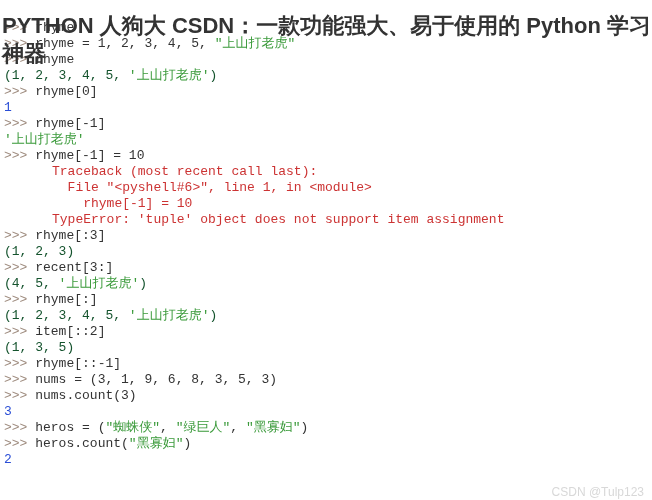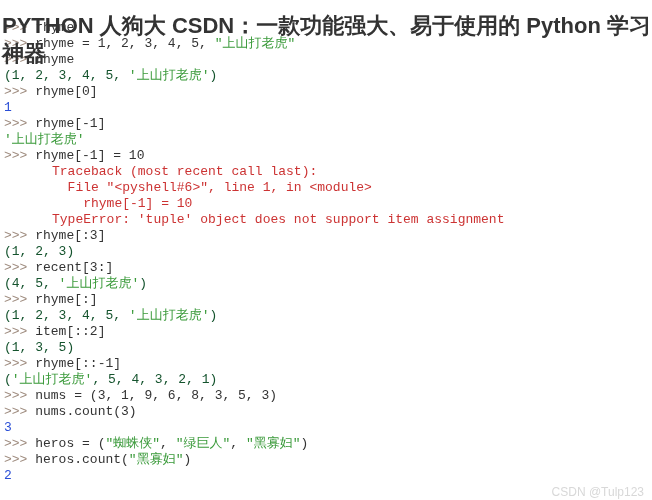--- a/index.html
+++ b/index.html
@@ -74,21 +74,20 @@
     <div class="line"><span class="err">TypeError: 'tuple' object does not support item assignment</span></div>
     <div class="line"><span class="prompt">&gt;&gt;&gt; </span><span class="code">rhyme[:3]</span></div>
     <div class="line"><span class="out-blue">(1, 2, 3)</span></div>
     <div class="line"><span class="prompt">&gt;&gt;&gt; </span><span class="code">recent[3:]</span></div>
     <div class="line"><span class="out-blue">(4, 5, </span><span class="str-sq">'上山打老虎'</span><span class="out-blue">)</span></div>
     <div class="line"><span class="prompt">&gt;&gt;&gt; </span><span class="code">rhyme[:]</span></div>
     <div class="line"><span class="out-blue">(1, 2, 3, 4, 5, </span><span class="str-sq">'上山打老虎'</span><span class="out-blue">)</span></div>
     <div class="line"><span class="prompt">&gt;&gt;&gt; </span><span class="code">item[::2]</span></div>
     <div class="line"><span class="out-blue">(1, 3, 5)</span></div>
     <div class="line"><span class="prompt">&gt;&gt;&gt; </span><span class="code">rhyme[::-1]</span></div>
-    <div class="line"><span class="out-blue">(</span><span class="str-sq">'上山打老虎'</span><span class="out-blue">, 5, 4, 3, 2, 1)</span></div>
     <div class="line"><span class="prompt">&gt;&gt;&gt; </span><span class="code">nums = (3, 1, 9, 6, 8, 3, 5, 3)</span></div>
     <div class="line"><span class="prompt">&gt;&gt;&gt; </span><span class="code">nums.count(3)</span></div>
     <div class="line"><span class="out-num">3</span></div>
     <div class="line"><span class="prompt">&gt;&gt;&gt; </span><span class="code">heros = (</span><span class="str-dq">"蜘蛛侠"</span><span class="code">, </span><span class="str-dq">"绿巨人"</span><span class="code">, </span><span class="str-dq">"黑寡妇"</span><span class="code">)</span></div>
     <div class="line"><span class="prompt">&gt;&gt;&gt; </span><span class="code">heros.count(</span><span class="str-dq">"黑寡妇"</span><span class="code">)</span></div>
     <div class="line"><span class="out-num">2</span></div>
   </div>
 
 <div class="watermark">CSDN @Tulp123</div>
 

